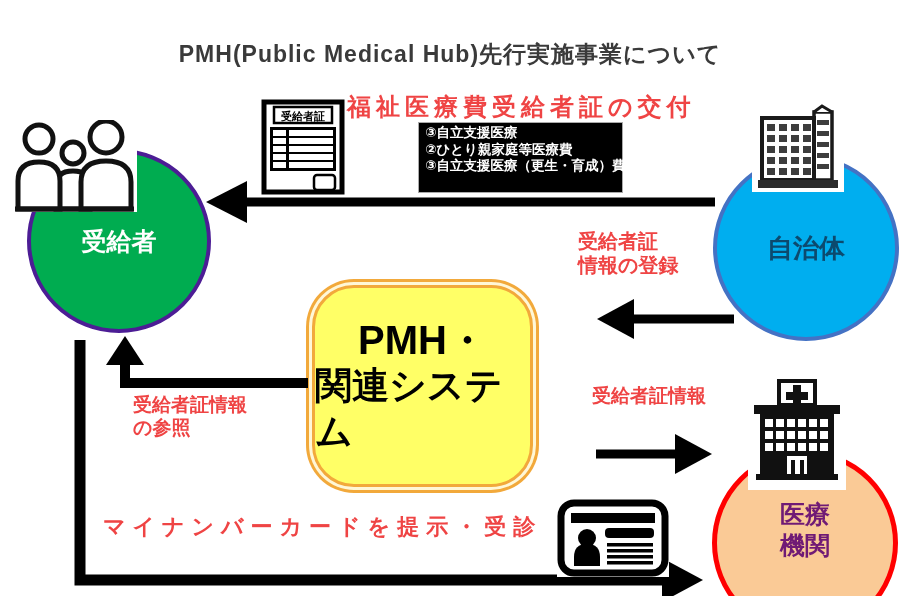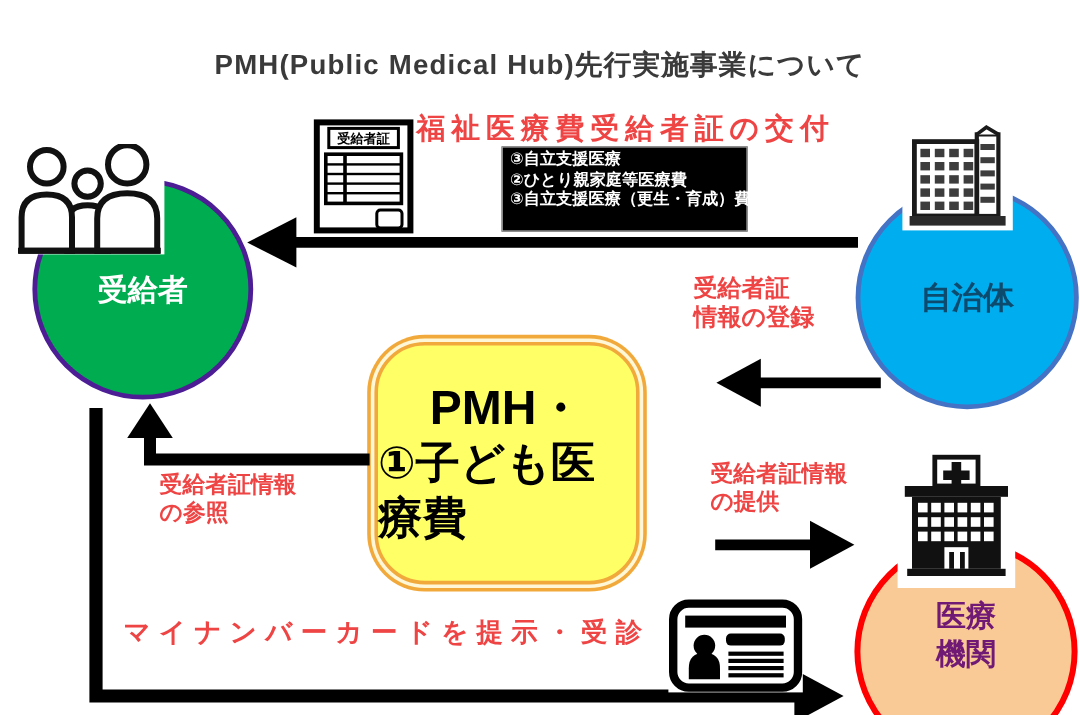--- a/index.html
+++ b/index.html
@@ -54,21 +54,21 @@
   <div class="circle circle-municipality">
     <span class="node-label">自治体</span>
   </div>
 
   <div class="circle circle-medical">
     <span class="node-label"><span>医療</span><br><span>機関</span></span>
   </div>
 
   <div class="pmh-box">
     <span class="pmh-line1">PMH・</span>
-    <span class="pmh-line2">①子ども医療費</span>
+    <span class="pmh-line2">関連システム</span>
   </div>
 
   <svg class="arrows" width="900" height="596" viewBox="0 0 900 596">
     <g>
       <line x1="715" y1="170" x2="243" y2="170" stroke="#000" stroke-width="9"></line>
       <polygon points="206,170 247,149 247,191" fill="#000"></polygon>
     </g>
     <g>
       <line x1="734" y1="287" x2="630" y2="287" stroke="#000" stroke-width="9"></line>
       <polygon points="597,287 634,267 634,307" fill="#000"></polygon>
@@ -219,18 +219,17 @@
     <div>情報の登録</div>
   </div>
 
   <div class="flow-label lbl-reference">
     <div>受給者証情報</div>
     <div>の参照</div>
   </div>
 
   <div class="flow-label lbl-provision">
     <div>受給者証情報</div>
-    <div>の提供</div>
   </div>
 
   <div class="flow-label lbl-visit">マイナンバーカードを提示・受診</div>
 
 </div>
 
 </body></html>

